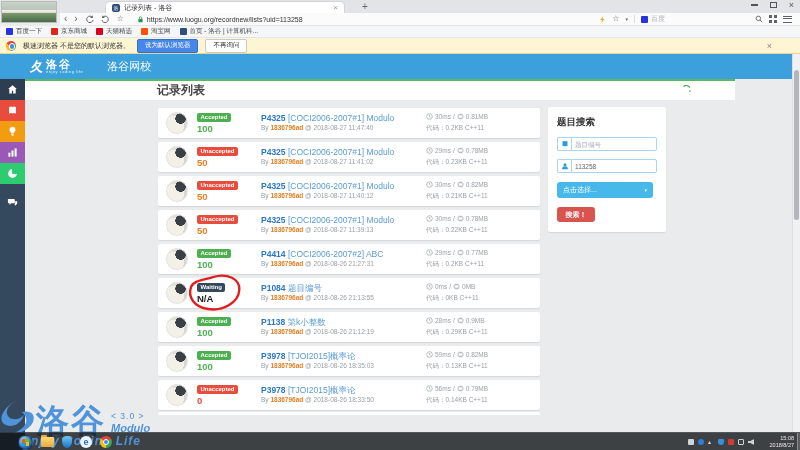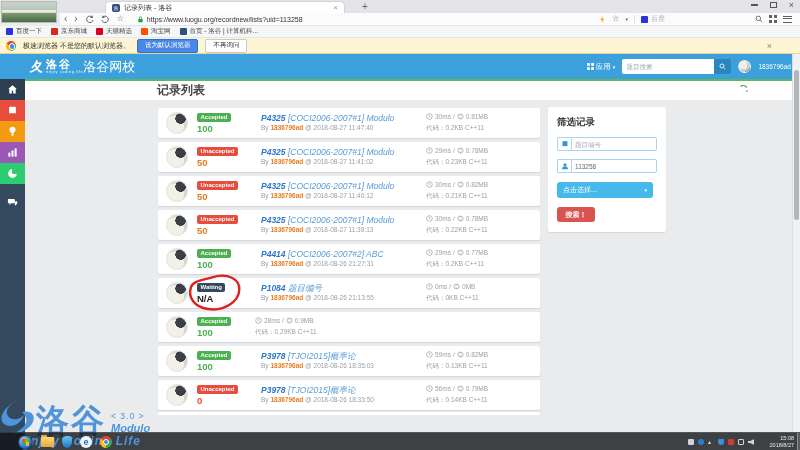--- a/index.html
+++ b/index.html
@@ -67,32 +67,32 @@
   background:#4285f4;border:1px solid #fff;}
 
 
 .site-header{position:absolute;top:54px;left:0;right:0;height:25px;background:var(--header_blue);
   display:flex;align-items:center;color:#fff;}
 .logo{display:flex;align-items:center;gap:3px;margin-left:30px;}
 .logo-swoosh{font-size:13px;font-weight:bold;font-style:italic;line-height:13px;}
 .logo-txt{display:flex;flex-direction:column;line-height:1;}
 .logo-cn{font-size:11px;font-weight:bold;letter-spacing:2px;}
 .logo-sub{font-size:4px;opacity:.85;letter-spacing:.5px;}
-.nav-item{font-size:13px;margin-left:0;}
+.nav-item{font-size:11px;margin-left:24px;}
 .hdr-right{margin-left:auto;display:flex;align-items:center;gap:7px;margin-right:4px;}
 .apps{display:flex;align-items:center;gap:2px;font-size:7.5px;}
 .hsearch{display:flex;align-items:center;}
 .hsearch input{width:92px;height:15px;border:none;border-radius:2px 0 0 2px;font-size:6.5px;padding:0 4px;color:#333;outline:none;}
 .hsearch input::placeholder{color:#9aa;}
 .hsearch .sbtn{width:17px;height:15px;background:#2b86bb;border-radius:0 2px 2px 0;display:flex;align-items:center;justify-content:center;}
 .avatar-sm{width:13px;height:13px;border-radius:50%;background:radial-gradient(circle at 35% 35%,#f2efe8 45%,#c9cfc9 46% 70%,#8d958d 71%);border:1px solid rgba(255,255,255,.6);}
 .uname{font-size:6.5px;white-space:nowrap;}
 
 
-.page-header{position:absolute;top:79px;left:25px;width:767px;height:21px;background:#fff;border-top:2px solid var(--accent_green);
+.page-header{position:absolute;top:79px;left:25px;width:710px;height:21px;background:#fff;border-top:2px solid var(--accent_green);
   display:flex;align-items:center;}
 .page-title{font-size:12px;font-weight:bold;color:#454545;margin-left:132px;}
 .spinner{position:absolute;right:44px;top:4px;width:10px;height:10px;}
 
 
 .sidebar{position:absolute;top:79px;left:0;width:25px;bottom:0;background:var(--sidebar_navy);z-index:2;}
 .sb-item{width:25px;height:21px;display:flex;align-items:center;justify-content:center;}
 .sb-item svg{width:11px;height:11px;}
 .sb-chat{margin-top:8px;}
 
@@ -109,21 +109,21 @@
 .badge{font-size:6px;font-weight:bold;color:#fff;padding:1px 3.5px;border-radius:2px;line-height:1.1;}
 .badge.accepted{background:var(--accepted);}
 .badge.unaccepted{background:var(--unaccepted);}
 .badge.waiting{background:var(--waiting);}
 .score{font-size:9.5px;font-weight:bold;line-height:1;}
 .score.ok{color:var(--accepted);}
 .score.mid{color:var(--score_mid);}
 .score.bad{color:var(--unaccepted);}
 .score.na{color:#222;}
 .prob-col{flex:1;margin-left:6px;display:flex;flex-direction:column;gap:2.5px;}
-.prob-line{font-size:8.5px;line-height:1;white-space:nowrap;font-style:italic;}
+.prob-line{font-size:8.5px;line-height:1;white-space:nowrap;}
 .pid{font-weight:bold;color:var(--link);}
 .ptitle{color:var(--link_light);}
 .by-line{font-size:6.5px;color:#9aa0a6;line-height:1;white-space:nowrap;}
 .author{color:var(--username);font-weight:bold;}
 .meta-col{width:106px;display:flex;flex-direction:column;gap:3.5px;}
 .meta-line{font-size:6.5px;color:#9aa0a6;display:flex;align-items:center;gap:2px;white-space:nowrap;}
 .meta-ic{width:7px;height:7px;flex:0 0 auto;}
 .annotation{position:absolute;left:26px;top:-5px;width:62px;height:41px;display:none;transform:rotate(-4deg);}
 .record-card.annotated .annotation{display:block;}
 .row-sliver{height:3px;background:#fff;border-radius:2px 2px 0 0;margin-top:2px;}
@@ -270,43 +270,20 @@
 
   <div class="site-header">
     <div class="logo">
       <span class="logo-swoosh">夂</span>
       <span class="logo-txt">
         <span class="logo-cn">洛谷</span>
         <span class="logo-sub">enjoy coding life</span>
       </span>
     </div>
     <span class="nav-item">洛谷网校</span>
-    <div class="hdr-right">
-      <div class="apps">
-        <svg viewBox="0 0 10 10" style="width:7px;height:7px">
-            <rect x="0" y="0" width="4" height="4" fill="#fff"></rect>
-            <rect x="6" y="0" width="4" height="4" fill="#fff"></rect>
-            <rect x="0" y="6" width="4" height="4" fill="#fff"></rect>
-            <rect x="6" y="6" width="4" height="4" fill="#fff"></rect>
-          </svg>
-        <span>应用</span>
-        <span style="font-size:5px">▾</span>
-      </div>
-      <div class="hsearch">
-        <input placeholder="题目搜索" style="">
-        <span class="sbtn">
-          <svg viewBox="0 0 10 10" style="width:7px;height:7px">
-              <circle cx="4.2" cy="4.2" r="2.8" fill="none" stroke="#fff" stroke-width="1.2"></circle>
-              <path d="M6.4 6.4 9 9" stroke="#fff" stroke-width="1.2"></path>
-            </svg>
-        </span>
-      </div>
-      <span class="avatar-sm"></span>
-      <span class="uname"><span>1836796ad</span> ▾</span>
-    </div>
   </div>
 
   <div class="page-header">
     <span class="page-title">记录列表</span>
     <svg class="spinner" viewBox="0 0 10 10">
         <path d="M8.5 2.2A4 4 0 1 0 9 5.8" fill="none" stroke="#4caf50" stroke-width="1.3" stroke-linecap="round" stroke-dasharray="6 14"></path>
       </svg>
   </div>
 
   <div class="sidebar" id="sidebar">
@@ -566,20 +543,29 @@
         <path d="M30 4 C45 0.5 57 8 55.5 18.5 C54 31 38 39 23 35.5 C9 32.5 3.5 22 7.5 12.5 C10.5 6 20 6.5 30 4 Z" fill="none" stroke="#e02020" stroke-width="2.4" stroke-linecap="round"></path>
       </svg>
     </div>
 
     <div class="record-card">
       <div class="avatar"></div>
       <div class="status-col">
         <span class="badge accepted">Accepted</span>
         <span class="score ok">100</span>
       </div>
+      <div class="prob-col">
+        <div class="prob-line">
+          <span class="pid">P1138</span>
+          <span class="ptitle">第k小整数</span>
+        </div>
+        <div class="by-line">
+          <span>By</span> <span class="author">1836796ad</span> <span>@ 2018-08-26 21:12:19</span>
+        </div>
+      </div>
       <div class="meta-col">
         <div class="meta-line">
           <svg class="meta-ic" viewBox="0 0 10 10">
               <circle cx="5" cy="5" r="4" fill="none" stroke="#9aa0a6" stroke-width="1"></circle>
               <path d="M5 2.8v2.4l1.7 1" fill="none" stroke="#9aa0a6" stroke-width="1"></path>
             </svg>
           <span>28ms</span>
             <span> / </span>
           <svg class="meta-ic" viewBox="0 0 10 10">
               <rect x="1.6" y="2.6" width="6.8" height="4.8" rx="0.8" fill="none" stroke="#9aa0a6" stroke-width="1"></rect>
@@ -662,21 +648,21 @@
         <div class="meta-line">
             <span>代码：0.14KB C++11</span>
           </div>
       </div>
 
     </div>
   <div class="row-sliver"></div>
     </div>
 
   <div class="filter-card">
-    <div class="filter-title">筛选记录</div>
+    <div class="filter-title">题目搜索</div>
     <div class="fgroup">
       <span class="ficon">
         <svg viewBox="0 0 12 12">
             <path d="M2.3 2.2c2-.8 3.1-.8 3.7.2.6-1 1.7-1 3.7-.2v7.2c-2-.8-3.1-.8-3.7.2-.6-1-1.7-1-3.7-.2z" fill="#2b9bd7"></path>
           </svg>
       </span>
       <input placeholder="题目编号" style="">
     </div>
     <div class="fgroup">
       <span class="ficon">

